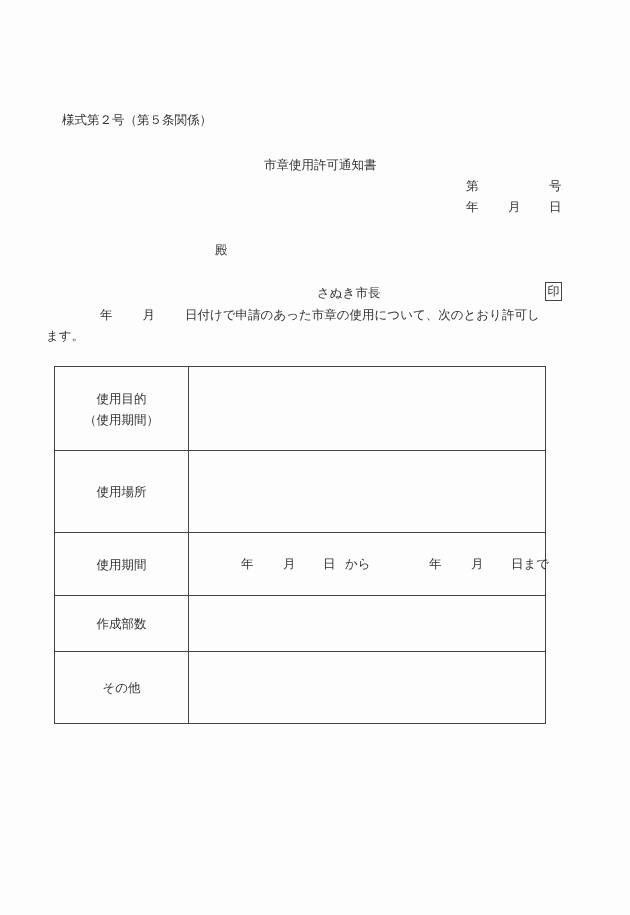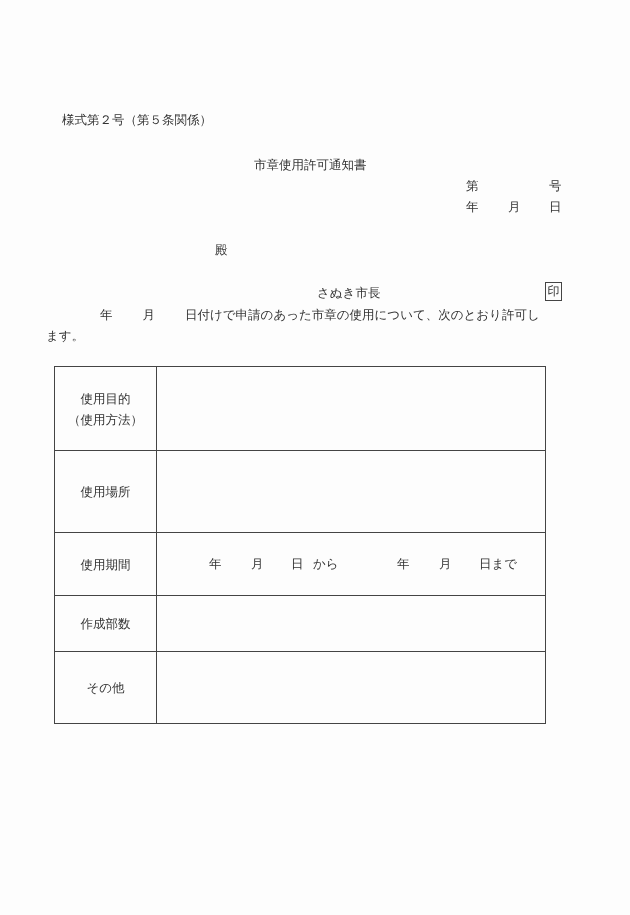--- a/index.html
+++ b/index.html
@@ -12,21 +12,21 @@
       height: 915px;
       position: relative;
       overflow: hidden;
       font-family: "DejaVu Serif", "Liberation Serif", serif;
       color: #333;
       font-size: 12.5px;
     }
     .abs { position: absolute; white-space: nowrap; line-height: 16px; margin-top: 44px; }
 
     #form-number { left: 62px; top: 68px; }
-    #doc-title { left: 254px; top: 113px; }
+    #doc-title { left: 264px; top: 113px; }
     #issue-no-prefix { left: 466px; top: 134px; }
     #issue-no-suffix { left: 549px; top: 134px; }
     #date-year { left: 466px; top: 155px; }
     #date-month { left: 508px; top: 155px; }
     #date-day { left: 549px; top: 155px; }
     #addressee-honorific { left: 215px; top: 198px; }
     #issuer-name { left: 317px; top: 241px; text-align: center; }
     #seal-mark {
       left: 545px; top: 238px;
       width: 15px; height: 17px;
@@ -49,21 +49,21 @@
 
     #permit-table {
       position: absolute;
       left: 54px; top: 366px;
       width: 492px;
       border-collapse: collapse;
       table-layout: fixed;
     }
     #permit-table td {
       border: 1px solid #444;
-      padding: 0;
+      padding: 16px;
       vertical-align: middle;
     }
     #permit-table td.label {
       width: 101px;
       text-align: center;
       line-height: 21px;
     }
     #permit-table td.value {
       padding-left: 8px;
       padding-right: 6px;
@@ -86,21 +86,21 @@
 <div class="abs" id="issuer-name">さぬき市長</div>
 <div class="abs" id="seal-mark">印</div>
 
 <div id="body-para"><span class="gap1"></span><span>年</span><span class="gap2"></span><span>月</span><span class="gap3"></span><span>日付けで申請のあった市章の使用について、次のとおり許可します。</span></div>
 
 <table id="permit-table">
   <tbody>
       <tr style="height:84px;">
     <td class="label">
       <div>使用目的</div>
-      <div>（使用方法）</div>
+      <div>（使用期間）</div>
     </td>
     <td class="value"></td>
   </tr>
   <tr style="height:82px;">
     <td class="label">使用場所</td>
     <td class="value"></td>
   </tr>
   <tr style="height:63px;">
     <td class="label">使用期間</td>
     <td class="value">

